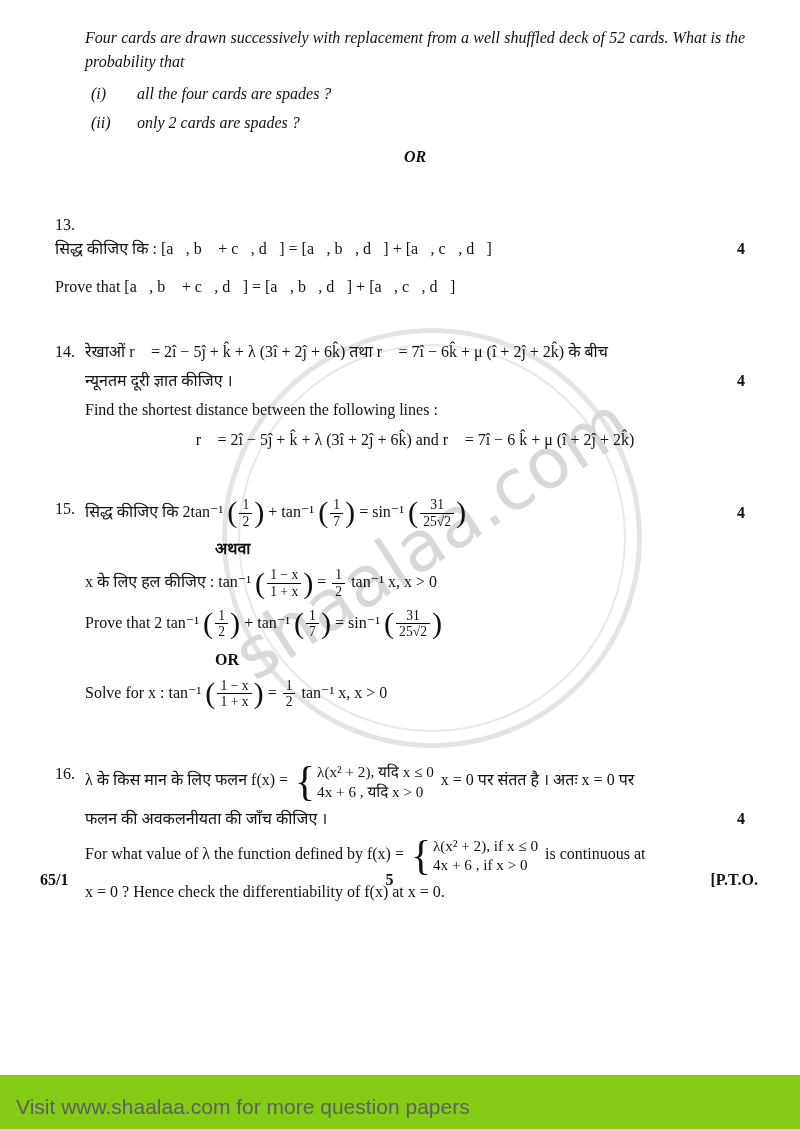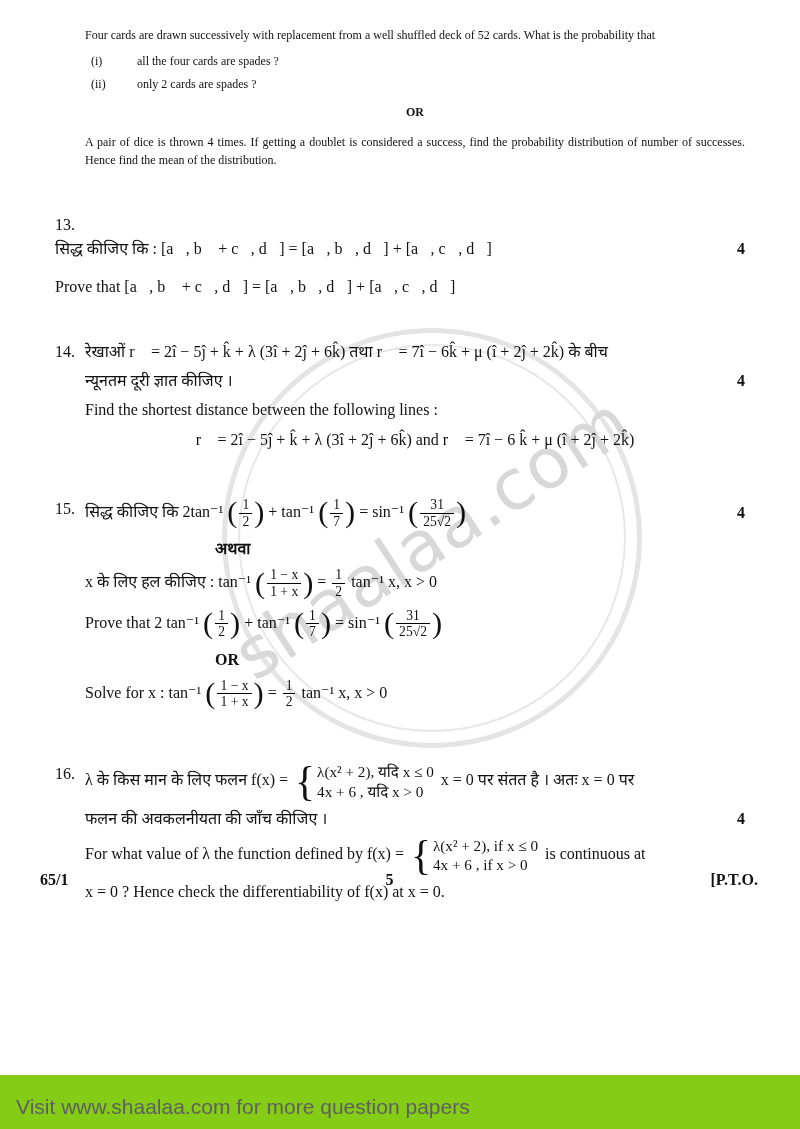--- a/index.html
+++ b/index.html
@@ -9,21 +9,21 @@
 
   
   .watermark{position:absolute;z-index:1;left:222px;top:328px;width:420px;height:420px;pointer-events:none;opacity:.8;}
   .ring{position:absolute;border-radius:50%;}
   .ring.outer{left:0;top:0;right:0;bottom:0;border:5px solid #dedede;}
   .ring.inner{left:16px;top:16px;right:16px;bottom:16px;border:2px solid #e2e2e2;}
   .wm-text{position:absolute;left:50%;top:50%;transform:translate(-50%,-50%) rotate(-33deg);
     font-family:"DejaVu Sans","Liberation Sans",sans-serif;font-size:70px;color:#cfcfcf;letter-spacing:1px;white-space:nowrap;}
 
   
-  .intro{padding:0 55px 0 85px;font-size:12px;line-height:1.5;}
+  .intro{padding:0 55px 0 85px;font-size:16px;line-height:1.5;font-style:italic;}
   .para{margin:0 0 8px 0;text-align:justify;}
   .para.last{margin:0;}
   .subq{display:flex;margin:0 0 5px 0;}
   .subq-label{width:46px;flex:none;padding-left:6px;}
   .or-center{text-align:center;font-weight:bold;margin:10px 0 12px 0;}
 
   
   .question{display:flex;padding:0 55px;font-size:16px;line-height:1.5;}
   .qnum{width:30px;flex:none;}
   .qbody{flex:1;min-width:0;}
@@ -77,21 +77,20 @@
       <p class="para">Four cards are drawn successively with replacement from a well shuffled deck of 52 cards. What is the probability that</p>
       <div class="subq">
         <span class="subq-label">(i)</span>
         <span class="subq-text">all the four cards are spades ?</span>
       </div>
       <div class="subq">
         <span class="subq-label">(ii)</span>
         <span class="subq-text">only 2 cards are spades ?</span>
       </div>
       <div class="or-center">OR</div>
-      <p class="para last">A pair of dice is thrown 4 times. If getting a doublet is considered a success, find the probability distribution of number of successes. Hence find the mean of the distribution.</p>
     </div>
 
     <div class="question q13">
       <div class="qnum">13.</div>
       <div class="qbody">
         <div class="line line1 mline">
           <span class="mtext">सिद्ध कीजिए कि : [a⃗, b⃗ + c⃗, d⃗] = [a⃗, b⃗, d⃗] + [a⃗, c⃗, d⃗]</span>
           <span class="marks">4</span>
         </div>
         <div class="line">Prove that [a⃗, b⃗ + c⃗, d⃗] = [a⃗, b⃗, d⃗] + [a⃗, c⃗, d⃗]</div>

